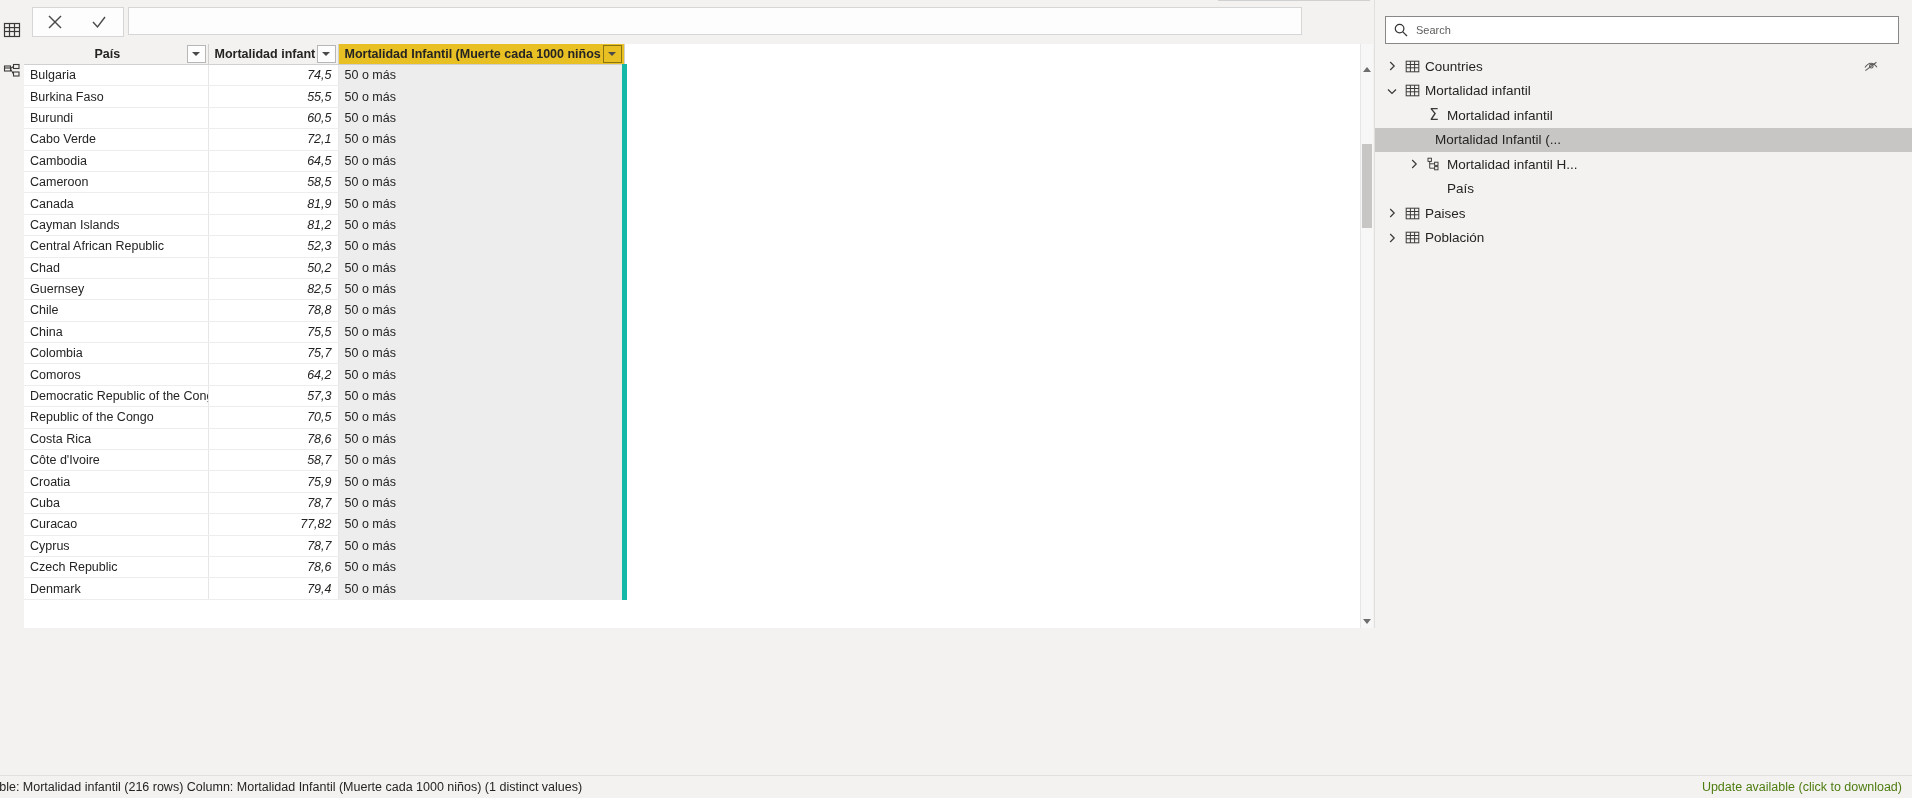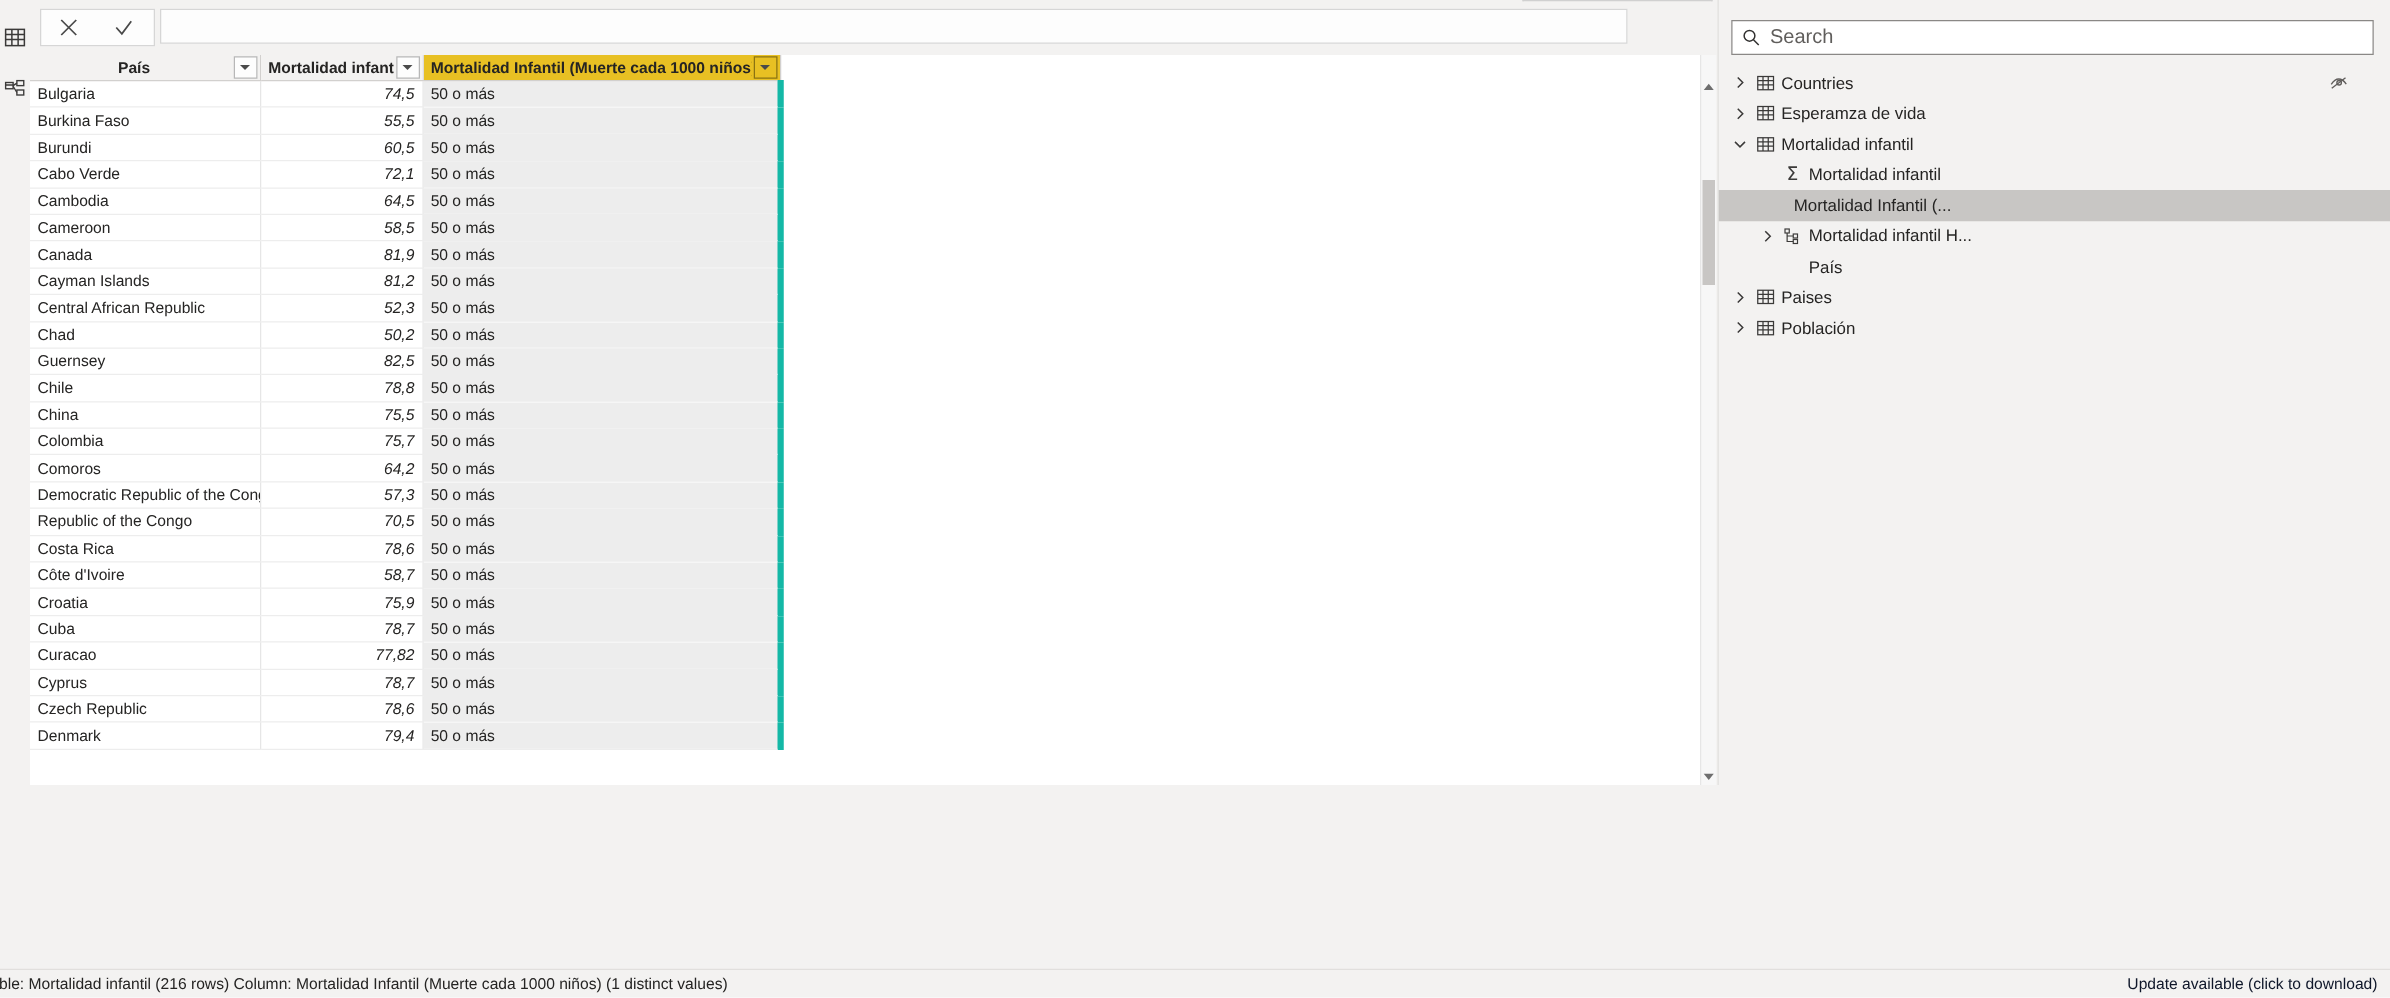--- a/index.html
+++ b/index.html
@@ -166,21 +166,21 @@
     box-sizing:border-box;
     cursor:text;
   }
   #search-box .s-icon{
     width:30px;height:26px;display:flex;align-items:center;justify-content:center;
     flex:0 0 30px;
   }
   #search-input{
     flex:1;border:none;outline:none;background:transparent;
     font-family:"Liberation Sans","DejaVu Sans",sans-serif;
-    font-size:16px;color:#323130;
+    font-size:11px;color:#323130;
     padding:0;height:24px;
   }
   #search-input::placeholder{color:#605e5c;opacity:1;}
 
   .field-row{
     position:relative;
     height:24.5px;
     display:flex;align-items:center;
     padding-left:8px;
     cursor:pointer;
@@ -212,21 +212,21 @@
     background:#f3f2f1;
     border-top:1px solid #e1dfdd;
     display:flex;align-items:center;
     font-size:12.5px;
     color:#252423;
   }
   #status-left{
     position:absolute;left:-14px;white-space:nowrap;
   }
   #status-right{
-    position:absolute;right:10px;white-space:nowrap;color:#0f172a;
+    position:absolute;right:10px;white-space:nowrap;color:#4d7c0f;
     cursor:pointer;
   }
 </style>
 </head>
 <body>
 
 <div id="rail">
   <div class="rail-btn" style="top:20px;">
     <svg width="18" height="18" viewBox="0 0 18 18">
       <rect x="1.5" y="2.5" width="15" height="13" fill="none" stroke="#3b3a39" stroke-width="1.2"></rect>
@@ -471,116 +471,99 @@
           <svg width="16" height="16" viewBox="0 0 16 16">
             <path d="M2 9.5 C4 6.4 6.2 5.2 8 5.2 C10 5.2 12.2 6.6 14 9.3" fill="none" stroke="#605e5c" stroke-width="1.1"></path>
             <circle cx="8.3" cy="8.2" r="1.8" fill="none" stroke="#605e5c" stroke-width="1.1"></circle>
             <line x1="2.4" y1="12.6" x2="13.4" y2="4.2" stroke="#605e5c" stroke-width="1.1"></line>
           </svg>
         </span>
       </div>
       <div class="field-row">
         <span class="fr-chev">
           <svg width="12" height="12" viewBox="0 0 12 12">
-            <polyline points="4.2,2 8.2,6 4.2,10" fill="none" stroke="#3b3a39" stroke-width="1.2"></polyline>
+            <polyline points="2,4.5 6,8.5 10,4.5" fill="none" stroke="#3b3a39" stroke-width="1.2"></polyline>
           </svg>
         </span>
         <span class="fr-icon">
           <svg width="15" height="15" viewBox="0 0 15 15">
             <rect x="1.2" y="2.2" width="12.6" height="10.6" fill="none" stroke="#3b3a39" stroke-width="1"></rect>
             <line x1="1.2" y1="5.5" x2="13.8" y2="5.5" stroke="#3b3a39" stroke-width="1"></line>
             <line x1="1.2" y1="8.8" x2="13.8" y2="8.8" stroke="#3b3a39" stroke-width="1"></line>
             <line x1="5.4" y1="2.2" x2="5.4" y2="12.8" stroke="#3b3a39" stroke-width="1"></line>
             <line x1="9.6" y1="2.2" x2="9.6" y2="12.8" stroke="#3b3a39" stroke-width="1"></line>
           </svg>
         </span>
-        <span class="fr-label">Esperamza de vida</span>
+        <span class="fr-label">Mortalidad infantil</span>
+      </div>
+      <div class="field-row" style="padding-left: 30px;">
+        <span class="fr-chev empty"></span>
+        <span class="fr-icon">
+          <span style="font-size: 15px; color: rgb(59, 58, 57); line-height: 1; font-family: &quot;DejaVu Sans&quot;, sans-serif;">Σ</span>
+        </span>
+        <span class="fr-label">Mortalidad infantil</span>
+      </div>
+      <div class="field-row selected" style="padding-left: 18px;">
+        <span class="fr-chev empty"></span>
+        <span class="fr-icon empty"></span>
+        <span class="fr-label">Mortalidad Infantil (...</span>
+      </div>
+      <div class="field-row" style="padding-left: 30px;">
+        <span class="fr-chev">
+          <svg width="12" height="12" viewBox="0 0 12 12">
+            <polyline points="4.2,2 8.2,6 4.2,10" fill="none" stroke="#3b3a39" stroke-width="1.2"></polyline>
+          </svg>
+        </span>
+        <span class="fr-icon">
+          <svg width="14" height="14" viewBox="0 0 14 14">
+            <rect x="1" y="1.2" width="3.4" height="3.2" fill="none" stroke="#3b3a39" stroke-width="0.95"></rect>
+            <rect x="7.6" y="5.2" width="3.4" height="3.2" fill="none" stroke="#3b3a39" stroke-width="0.95"></rect>
+            <rect x="7.6" y="9.6" width="3.4" height="3.2" fill="none" stroke="#3b3a39" stroke-width="0.95"></rect>
+            <path d="M2.7 4.4 L2.7 11.2 L7.6 11.2 M2.7 6.8 L7.6 6.8" fill="none" stroke="#3b3a39" stroke-width="0.95"></path>
+          </svg>
+        </span>
+        <span class="fr-label">Mortalidad infantil H...</span>
+      </div>
+      <div class="field-row" style="padding-left: 30px;">
+        <span class="fr-chev empty"></span>
+        <span class="fr-icon empty"></span>
+        <span class="fr-label">País</span>
       </div>
       <div class="field-row">
         <span class="fr-chev">
           <svg width="12" height="12" viewBox="0 0 12 12">
-            <polyline points="2,4.5 6,8.5 10,4.5" fill="none" stroke="#3b3a39" stroke-width="1.2"></polyline>
+            <polyline points="4.2,2 8.2,6 4.2,10" fill="none" stroke="#3b3a39" stroke-width="1.2"></polyline>
           </svg>
         </span>
         <span class="fr-icon">
           <svg width="15" height="15" viewBox="0 0 15 15">
             <rect x="1.2" y="2.2" width="12.6" height="10.6" fill="none" stroke="#3b3a39" stroke-width="1"></rect>
             <line x1="1.2" y1="5.5" x2="13.8" y2="5.5" stroke="#3b3a39" stroke-width="1"></line>
             <line x1="1.2" y1="8.8" x2="13.8" y2="8.8" stroke="#3b3a39" stroke-width="1"></line>
             <line x1="5.4" y1="2.2" x2="5.4" y2="12.8" stroke="#3b3a39" stroke-width="1"></line>
             <line x1="9.6" y1="2.2" x2="9.6" y2="12.8" stroke="#3b3a39" stroke-width="1"></line>
           </svg>
         </span>
-        <span class="fr-label">Mortalidad infantil</span>
-      </div>
-      <div class="field-row" style="padding-left: 30px;">
-        <span class="fr-chev empty"></span>
-        <span class="fr-icon">
-          <span style="font-size: 15px; color: rgb(59, 58, 57); line-height: 1; font-family: &quot;DejaVu Sans&quot;, sans-serif;">Σ</span>
-        </span>
-        <span class="fr-label">Mortalidad infantil</span>
-      </div>
-      <div class="field-row selected" style="padding-left: 18px;">
-        <span class="fr-chev empty"></span>
-        <span class="fr-icon empty"></span>
-        <span class="fr-label">Mortalidad Infantil (...</span>
-      </div>
-      <div class="field-row" style="padding-left: 30px;">
-        <span class="fr-chev">
-          <svg width="12" height="12" viewBox="0 0 12 12">
-            <polyline points="4.2,2 8.2,6 4.2,10" fill="none" stroke="#3b3a39" stroke-width="1.2"></polyline>
-          </svg>
-        </span>
-        <span class="fr-icon">
-          <svg width="14" height="14" viewBox="0 0 14 14">
-            <rect x="1" y="1.2" width="3.4" height="3.2" fill="none" stroke="#3b3a39" stroke-width="0.95"></rect>
-            <rect x="7.6" y="5.2" width="3.4" height="3.2" fill="none" stroke="#3b3a39" stroke-width="0.95"></rect>
-            <rect x="7.6" y="9.6" width="3.4" height="3.2" fill="none" stroke="#3b3a39" stroke-width="0.95"></rect>
-            <path d="M2.7 4.4 L2.7 11.2 L7.6 11.2 M2.7 6.8 L7.6 6.8" fill="none" stroke="#3b3a39" stroke-width="0.95"></path>
-          </svg>
-        </span>
-        <span class="fr-label">Mortalidad infantil H...</span>
-      </div>
-      <div class="field-row" style="padding-left: 30px;">
-        <span class="fr-chev empty"></span>
-        <span class="fr-icon empty"></span>
-        <span class="fr-label">País</span>
+        <span class="fr-label">Paises</span>
       </div>
       <div class="field-row">
         <span class="fr-chev">
           <svg width="12" height="12" viewBox="0 0 12 12">
             <polyline points="4.2,2 8.2,6 4.2,10" fill="none" stroke="#3b3a39" stroke-width="1.2"></polyline>
           </svg>
         </span>
         <span class="fr-icon">
           <svg width="15" height="15" viewBox="0 0 15 15">
             <rect x="1.2" y="2.2" width="12.6" height="10.6" fill="none" stroke="#3b3a39" stroke-width="1"></rect>
             <line x1="1.2" y1="5.5" x2="13.8" y2="5.5" stroke="#3b3a39" stroke-width="1"></line>
             <line x1="1.2" y1="8.8" x2="13.8" y2="8.8" stroke="#3b3a39" stroke-width="1"></line>
             <line x1="5.4" y1="2.2" x2="5.4" y2="12.8" stroke="#3b3a39" stroke-width="1"></line>
             <line x1="9.6" y1="2.2" x2="9.6" y2="12.8" stroke="#3b3a39" stroke-width="1"></line>
           </svg>
         </span>
-        <span class="fr-label">Paises</span>
-      </div>
-      <div class="field-row">
-        <span class="fr-chev">
-          <svg width="12" height="12" viewBox="0 0 12 12">
-            <polyline points="4.2,2 8.2,6 4.2,10" fill="none" stroke="#3b3a39" stroke-width="1.2"></polyline>
-          </svg>
-        </span>
-        <span class="fr-icon">
-          <svg width="15" height="15" viewBox="0 0 15 15">
-            <rect x="1.2" y="2.2" width="12.6" height="10.6" fill="none" stroke="#3b3a39" stroke-width="1"></rect>
-            <line x1="1.2" y1="5.5" x2="13.8" y2="5.5" stroke="#3b3a39" stroke-width="1"></line>
-            <line x1="1.2" y1="8.8" x2="13.8" y2="8.8" stroke="#3b3a39" stroke-width="1"></line>
-            <line x1="5.4" y1="2.2" x2="5.4" y2="12.8" stroke="#3b3a39" stroke-width="1"></line>
-            <line x1="9.6" y1="2.2" x2="9.6" y2="12.8" stroke="#3b3a39" stroke-width="1"></line>
-          </svg>
-        </span>
         <span class="fr-label">Población</span>
       </div>
     </div>
 </div>
 
 <div id="status-bar">
   <span id="status-left">Table: Mortalidad infantil (216 rows)  Column: Mortalidad Infantil (Muerte cada 1000 niños) (1 distinct values)</span>
   <span id="status-right">Update available (click to download)</span>
 </div>
 

